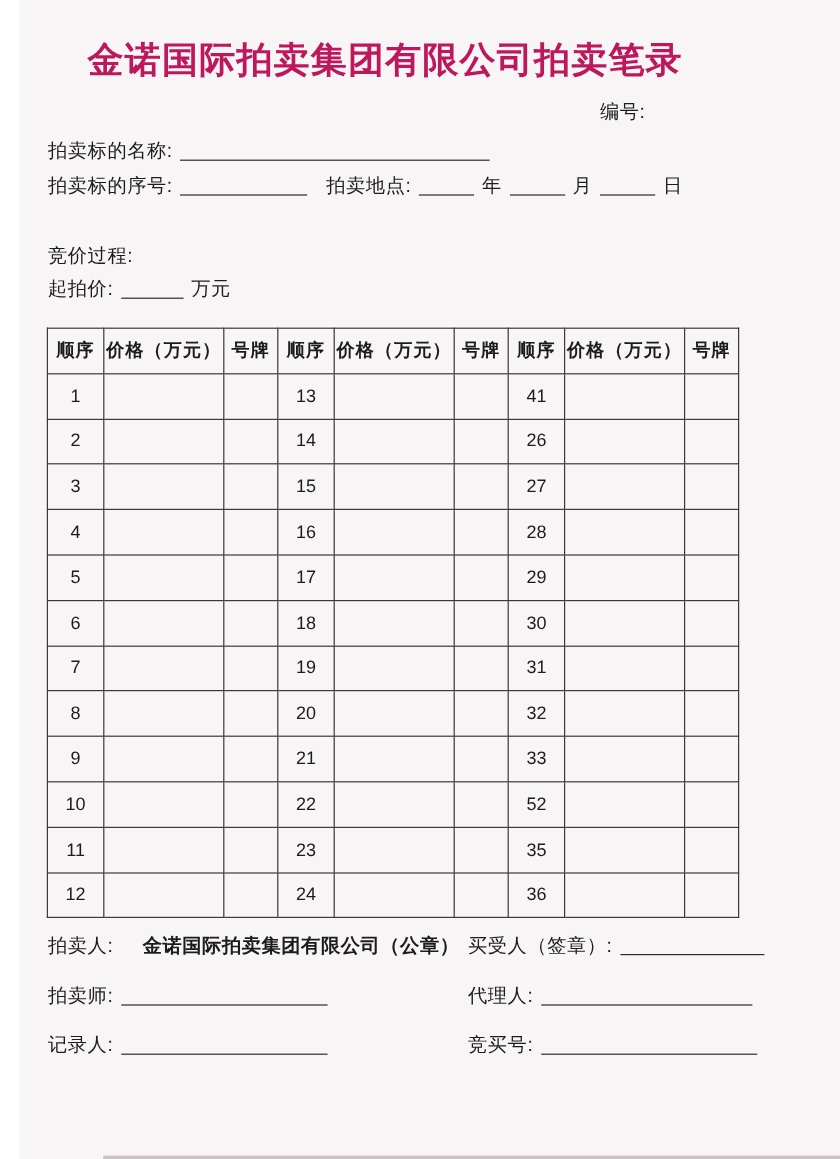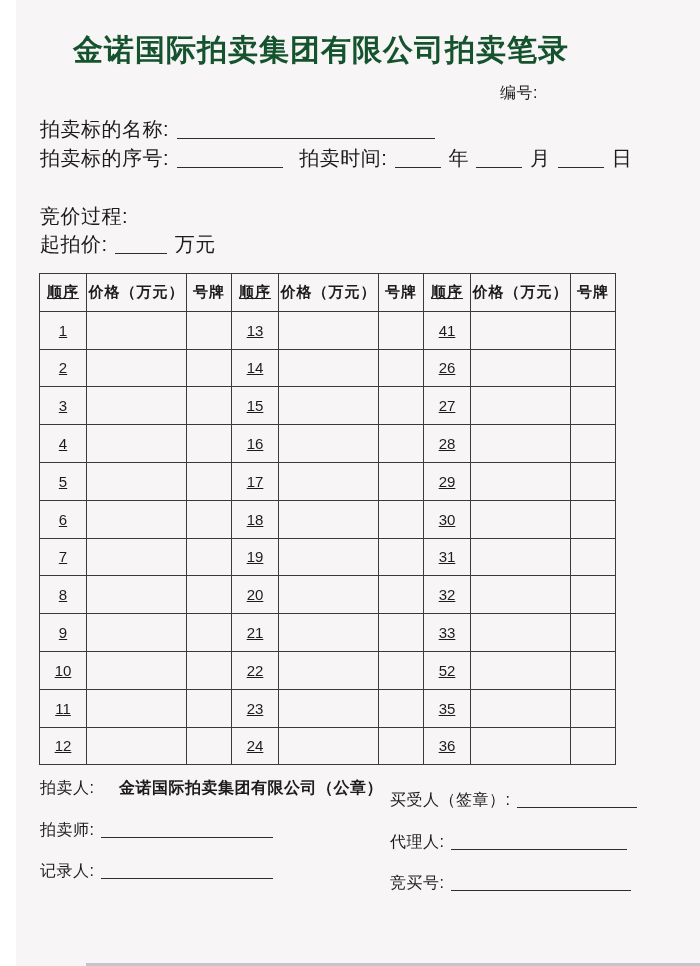--- a/index.html
+++ b/index.html
@@ -30,34 +30,34 @@
   }
   .title {
     position: absolute;
     top: 30px; left: 0;
     width: 100%;
     text-align: center;
     padding-right: 58px;
     font-size: 30px;
     font-weight: bold;
     letter-spacing: 1px;
-    color: #14532d;
+    color: #be185d;
   }
   .number-row {
     position: absolute;
     top: 83px; left: 500px;
     font-size: 16px;
     font-weight: bold;
   }
   .frow {
     position: absolute;
     left: 40px;
     height: 22px;
     white-space: nowrap;
-    font-size: 20px;
+    font-size: 16px;
   }
   .lbl { font-weight: normal; letter-spacing: 0.5px; }
   .blank {
     display: inline-block;
     border-bottom: 1.6px solid #2e2c2e;
     height: 16px;
     vertical-align: -3px;
     margin: 0 2px;
   }
   .gapL { margin-left: 9px; }
@@ -71,34 +71,34 @@
   .auction-table th, .auction-table td {
     border: 1.4px solid #3b393b;
     height: 37.8px;
     text-align: center;
     vertical-align: middle;
     font-size: 15px;
     padding: 0;
   }
   .auction-table th { font-weight: bold; letter-spacing: 1px; }
   .auction-table td.col-order { font-weight: normal; }
-  .col-order { width: 47px; text-decoration: underline; }
+  .col-order { width: 47px; }
   .col-price { width: 100px; }
   .col-plate { width: 45px; }
   
   .foot-row {
     position: absolute;
     left: 40px; right: 20px;
     height: 24px;
     font-size: 16px;
     white-space: nowrap;
   }
   .foot-right {
     position: absolute;
-    left: 350px; top: 12px;
+    left: 350px; top: 0;
   }
   .foot-val { font-weight: bold; margin-left: 20px; letter-spacing: 0.5px; }
 </style>
 </head>
 <body>
 
 <div class="paper">
 
   <h1 class="title">金诺国际拍卖集团有限公司拍卖笔录</h1>
 
@@ -107,21 +107,21 @@
   </div>
 
   <div class="frow" style="top:116px">
     <span class="lbl">拍卖标的名称:</span>
     <span class="blank" style="width:258px"></span>
   </div>
 
   <div class="frow" style="top:145px">
     <span class="lbl">拍卖标的序号:</span>
     <span class="blank" style="width:106px"></span>
-    <span class="lbl gapL">拍卖时间:</span>
+    <span class="lbl gapL">拍卖地点:</span>
     <span class="blank" style="width:46px"></span>
     <span class="lbl">年</span>
     <span class="blank" style="width:46px"></span>
     <span class="lbl">月</span>
     <span class="blank" style="width:46px"></span>
     <span class="lbl">日</span>
   </div>
 
 
   <div class="frow" style="top:203px">

